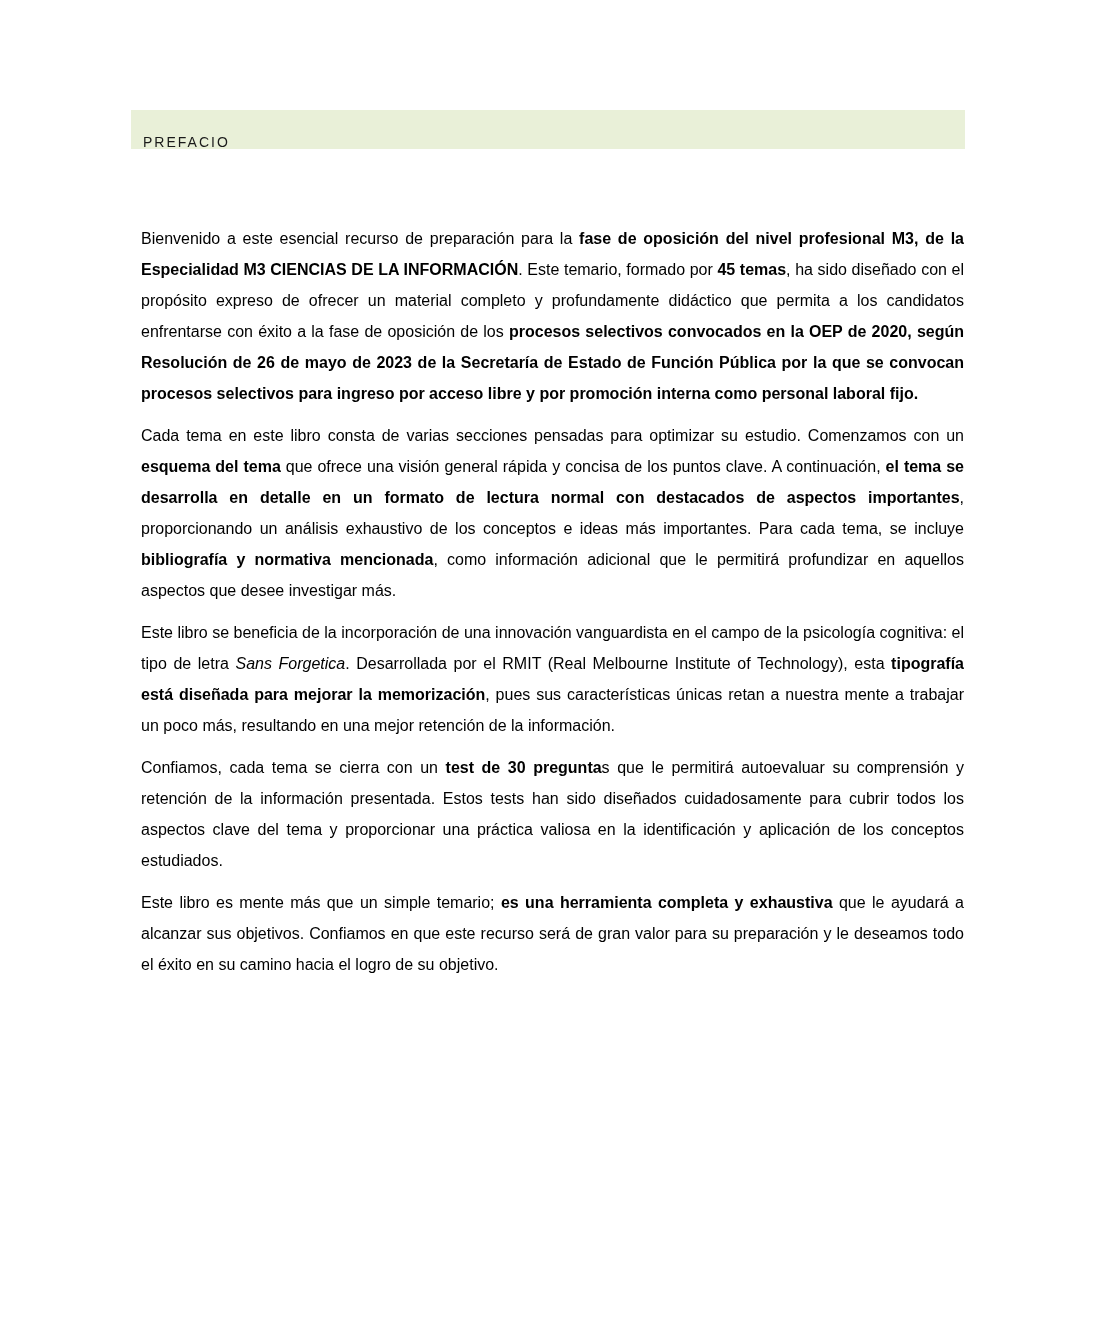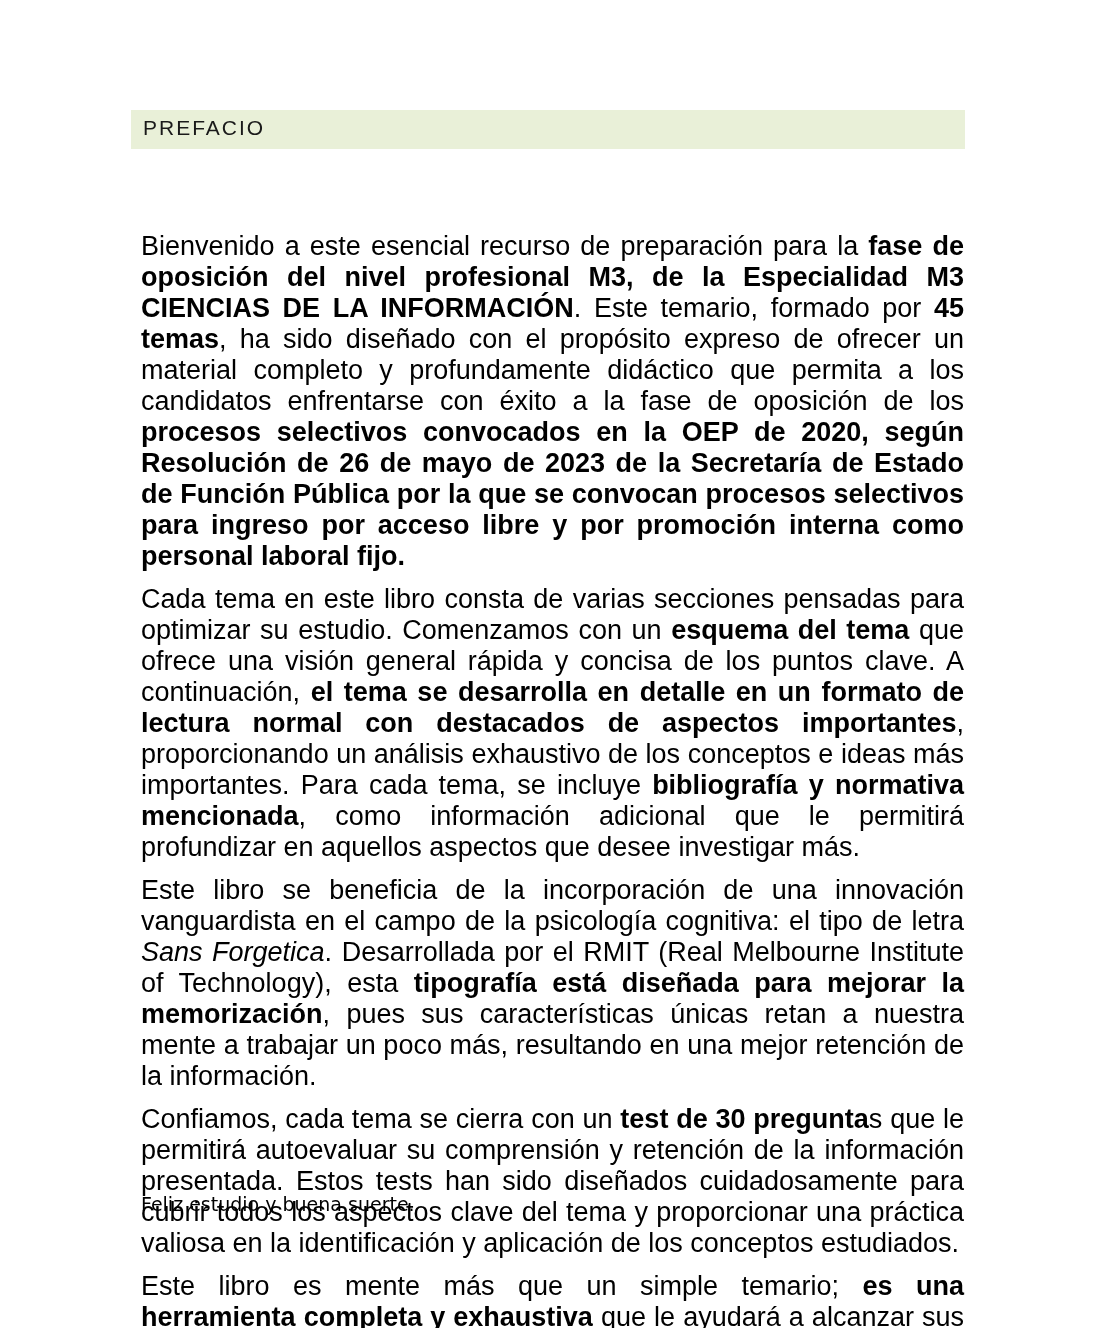--- a/index.html
+++ b/index.html
@@ -31,42 +31,42 @@
     left: 131px;
     top: 110px;
     width: 834px;
     height: 39px;
     background: #e9f0d8;
     box-sizing: border-box;
   }
   .section-band-title {
     position: absolute;
     left: 12px;
-    top: 6px;
+    top: 24px;
     font-family: "Liberation Sans", sans-serif;
-    font-size: 21px;
+    font-size: 14px;
     font-weight: 400;
     letter-spacing: 2.0px;
     color: #1a1a1a;
     white-space: nowrap;
   }
 
   
   .body-col {
     position: absolute;
     left: 141px;
     top: 219px;
     width: 823px;
   }
 
   p.para {
-    margin: 12px 0 11px 0;
+    margin: 4px 0 11px 0;
     padding: 0;
     font-family: "Liberation Sans Narrow", "Liberation Sans", sans-serif;
-    font-size: 27px;
+    font-size: 16px;
     line-height: 31px;
     text-align: justify;
     text-justify: inter-word;
     color: #000000;
     -webkit-font-smoothing: none;
     font-stretch: condensed;
     transform-origin: left top;
   }
   p.para:last-of-type {
     margin-bottom: 0;
@@ -101,15 +101,14 @@
   </div>
 
   <div class="body-col">
     <p class="para"><span>Bienvenido a este esencial recurso de preparación para la </span><b>fase de oposición del nivel profesional M3, de la Especialidad M3 CIENCIAS DE LA INFORMACIÓN</b><span>. Este temario, formado por </span><b>45 temas</b><span>, ha sido diseñado con el propósito expreso de ofrecer un material completo y profundamente didáctico que permita a los candidatos enfrentarse con éxito a la fase de oposición de los </span><b>procesos selectivos convocados en la OEP de 2020, según Resolución de 26 de mayo de 2023 de la Secretaría de Estado de Función Pública por la que se convocan procesos selectivos para ingreso por acceso libre y por promoción interna como personal laboral fijo.</b></p>
     <p class="para"><span>Cada tema en este libro consta de varias secciones pensadas para optimizar su estudio. Comenzamos con un </span><b>esquema del tema</b><span> que ofrece una visión general rápida y concisa de los puntos clave. A continuación, </span><b>el tema se desarrolla en detalle en un formato de lectura normal con destacados de aspectos importantes</b><span>, proporcionando un análisis exhaustivo de los conceptos e ideas más importantes. Para cada tema, se incluye </span><b>bibliografía y normativa mencionada</b><span>, como información adicional que le permitirá profundizar en aquellos aspectos que desee investigar más.</span></p>
     <p class="para"><span>Este libro se beneficia de la incorporación de una innovación vanguardista en el campo de la psicología cognitiva: el tipo de letra </span><i>Sans Forgetica</i><span>. Desarrollada por el RMIT (Real Melbourne Institute of Technology), esta </span><b>tipografía está diseñada para mejorar la memorización</b><span>, pues sus características únicas retan a nuestra mente a trabajar un poco más, resultando en una mejor retención de la información.</span></p>
     <p class="para"><span>Confiamos, cada tema se cierra con un </span><b>test de 30 pregunta</b><span>s que le permitirá autoevaluar su comprensión y retención de la información presentada. Estos tests han sido diseñados cuidadosamente para cubrir todos los aspectos clave del tema y proporcionar una práctica valiosa en la identificación y aplicación de los conceptos estudiados.</span></p>
     <p class="para"><span>Este libro es mente más que un simple temario; </span><b>es una herramienta completa y exhaustiva</b><span> que le ayudará a alcanzar sus objetivos. Confiamos en que este recurso será de gran valor para su preparación y le deseamos todo el éxito en su camino hacia el logro de su objetivo.</span></p>
   </div>
 
-  <div class="closing">Feliz estudio y buena suerte.</div>
 
 </div>
 
 </body></html>

